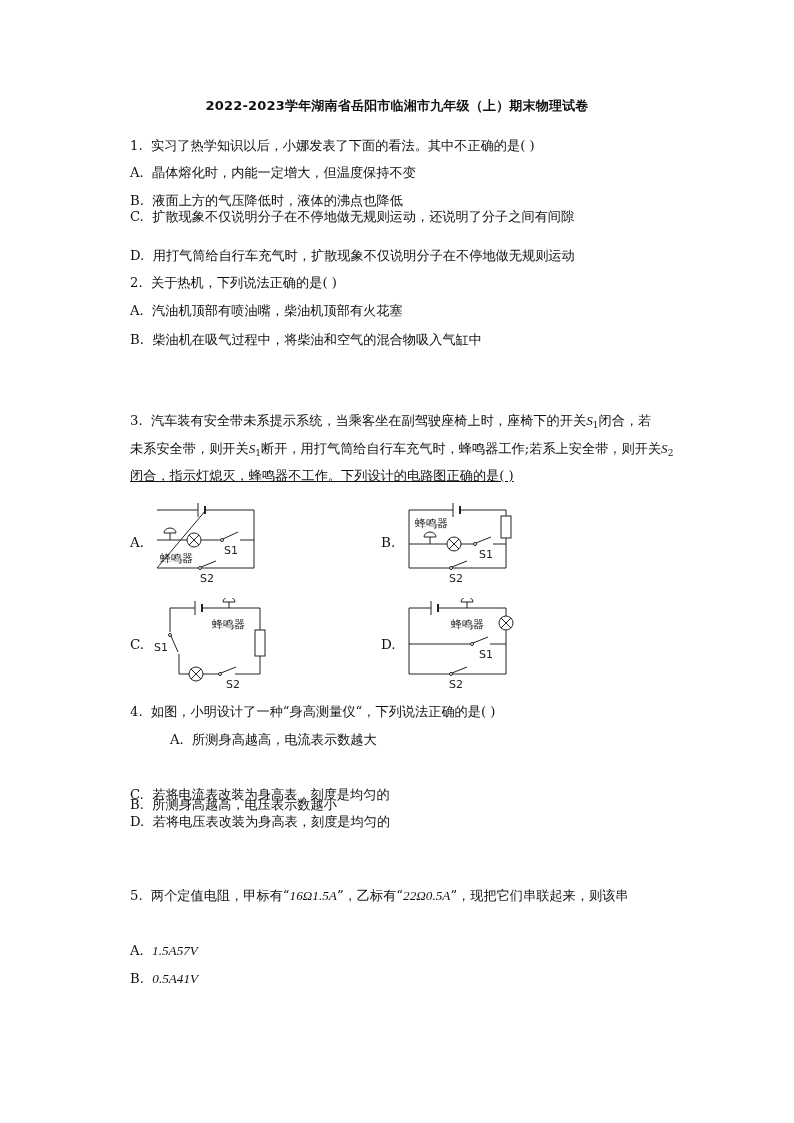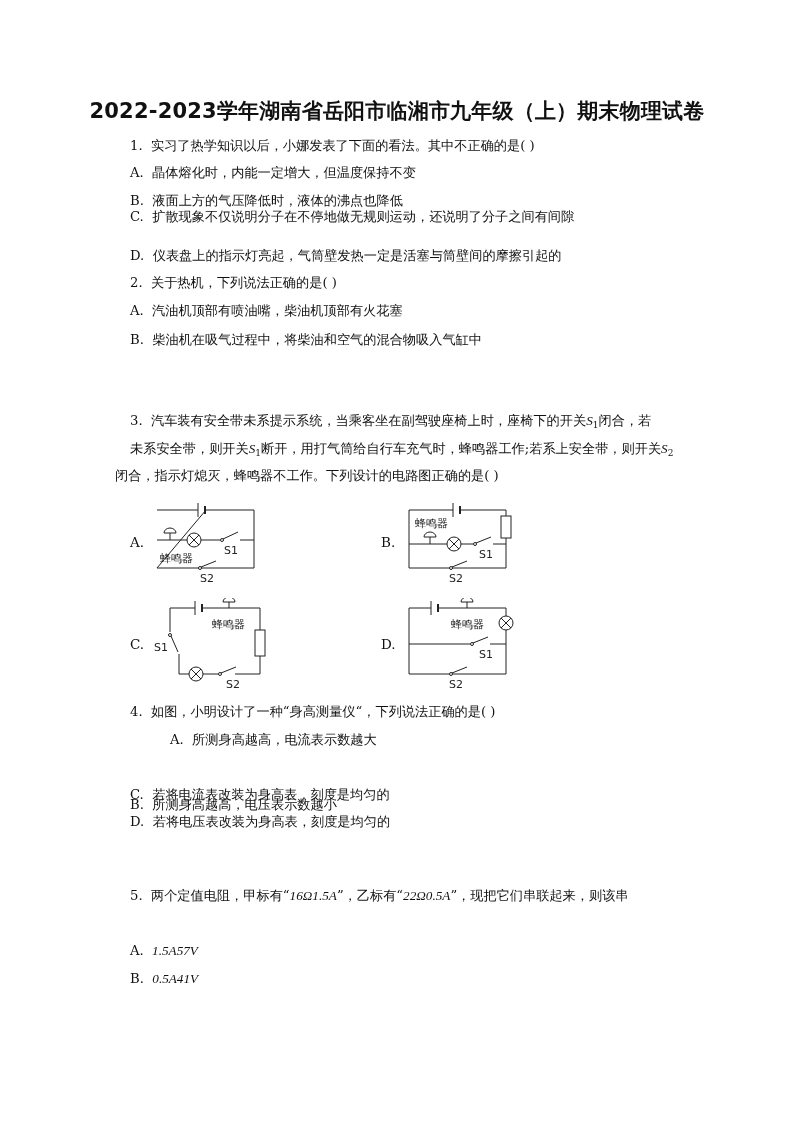--- a/index.html
+++ b/index.html
@@ -1,56 +1,56 @@
 <!DOCTYPE html>
 <html><head>
 <meta charset="utf-8">
 <style>
   html, body { margin: 0; padding: 0; background: #ffffff; }
   body { width: 794px; height: 1123px; position: relative; overflow: hidden;
          font-family: "DejaVu Serif", "Liberation Serif", serif; color: #111; }
   .page { position: absolute; left: 0; top: 0; width: 794px; height: 1123px; }
   .title { position: absolute; top: 97px; left: 0; width: 794px; text-align: center;
            font-family: "DejaVu Sans", "Liberation Sans", sans-serif; font-weight: bold;
-           font-size: 21px; letter-spacing: 0.2px; }
+           font-size: 13px; letter-spacing: 0.2px; }
   .line { position: absolute; left: 130px; font-size: 13.2px; white-space: nowrap; line-height: 18px; }
   .it { font-style: italic; font-family: "Liberation Serif", serif; }
   .sub { font-size: 9px; vertical-align: -3px; }
   .diagram { position: absolute; }
   .dlabel { position: absolute; font-size: 13.5px; }
   svg text { font-family: "DejaVu Sans", "Liberation Sans", sans-serif; }
 </style>
 </head>
 <body>
 
 <div class="page">
 
   <div class="title">2022-2023学年湖南省岳阳市临湘市九年级（上）期末物理试卷</div>
 
   <div class="line" style="top:137px;">
     <span>1.</span>&nbsp;&nbsp;<span>实习了热学知识以后，小娜发表了下面的看法。其中不正确的是(    )</span>
   </div>
   <div class="line" style="top:164px;"><span>A.</span>&nbsp;&nbsp;<span>晶体熔化时，内能一定增大，但温度保持不变</span></div>
   <div class="line" style="top:192px;"><span>B.</span>&nbsp;&nbsp;<span>液面上方的气压降低时，液体的沸点也降低</span></div>
   <div class="line" style="top:208px;"><span>C.</span>&nbsp;&nbsp;<span>扩散现象不仅说明分子在不停地做无规则运动，还说明了分子之间有间隙</span></div>
-  <div class="line" style="top:247px;"><span>D.</span>&nbsp;&nbsp;<span>仪表盘上的指示灯亮起，气筒壁发热一定是活塞与筒壁间的摩擦引起的</span></div>
+  <div class="line" style="top:247px;"><span>D.</span>&nbsp;&nbsp;<span>用打气筒给自行车充气时，扩散现象不仅说明分子在不停地做无规则运动</span></div>
 
   <div class="line" style="top:274px;">
     <span>2.</span>&nbsp;&nbsp;<span>关于热机，下列说法正确的是(    )</span>
   </div>
   <div class="line" style="top:302px;"><span>A.</span>&nbsp;&nbsp;<span>汽油机顶部有喷油嘴，柴油机顶部有火花塞</span></div>
   <div class="line" style="top:331px;"><span>B.</span>&nbsp;&nbsp;<span>柴油机在吸气过程中，将柴油和空气的混合物吸入气缸中</span></div>
 
   <div class="line" style="top:412px;">
     <span>3.</span>&nbsp;&nbsp;<span>汽车装有安全带未系提示系统，当乘客坐在副驾驶座椅上时，座椅下的开关</span><span class="it">S</span><span class="sub">1</span><span>闭合，若</span>
   </div>
   <div class="line" style="top:440px; left:130px;">
     <span>未系安全带，则开关</span><span class="it">S</span><span class="sub">1</span><span>断开，用打气筒给自行车充气时，蜂鸣器工作;若系上安全带，则开关</span><span class="it">S</span><span class="sub">2</span>
   </div>
-  <div class="line" style="top:467px; left:115px;">
+  <div class="line" style="top:467px; left:130px;text-decoration:underline;">
     <span>闭合，指示灯熄灭，蜂鸣器不工作。下列设计的电路图正确的是(    )</span>
   </div>
 
   <div class="dlabel" style="left:130px; top:534px;">A.</div>
   <svg class="diagram" style="left:150px; top:500px;" width="115" height="90">
     <g stroke="#222" stroke-width="1" fill="none">
 
       <path d="M7 10 H48 M56 10 H104 V68 H7 Z"></path>
 
       <line x1="48" y1="3" x2="48" y2="17"></line>

